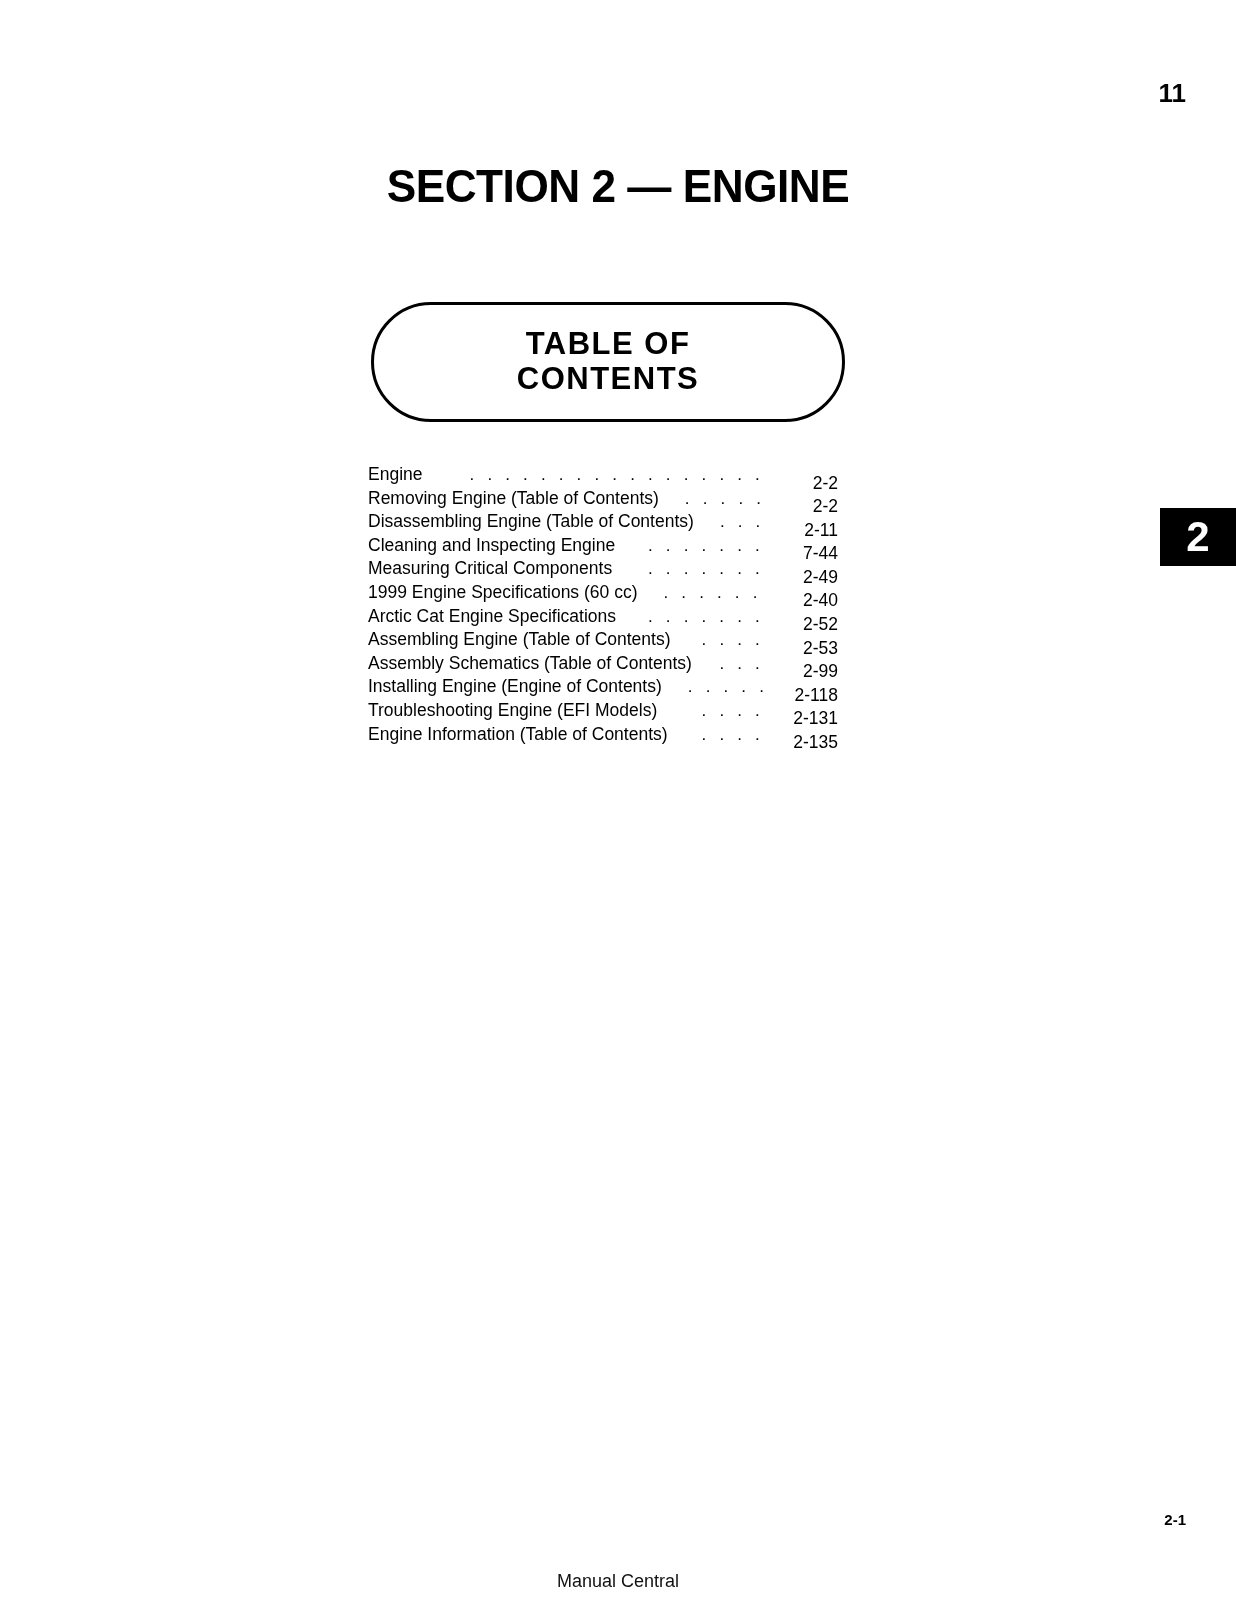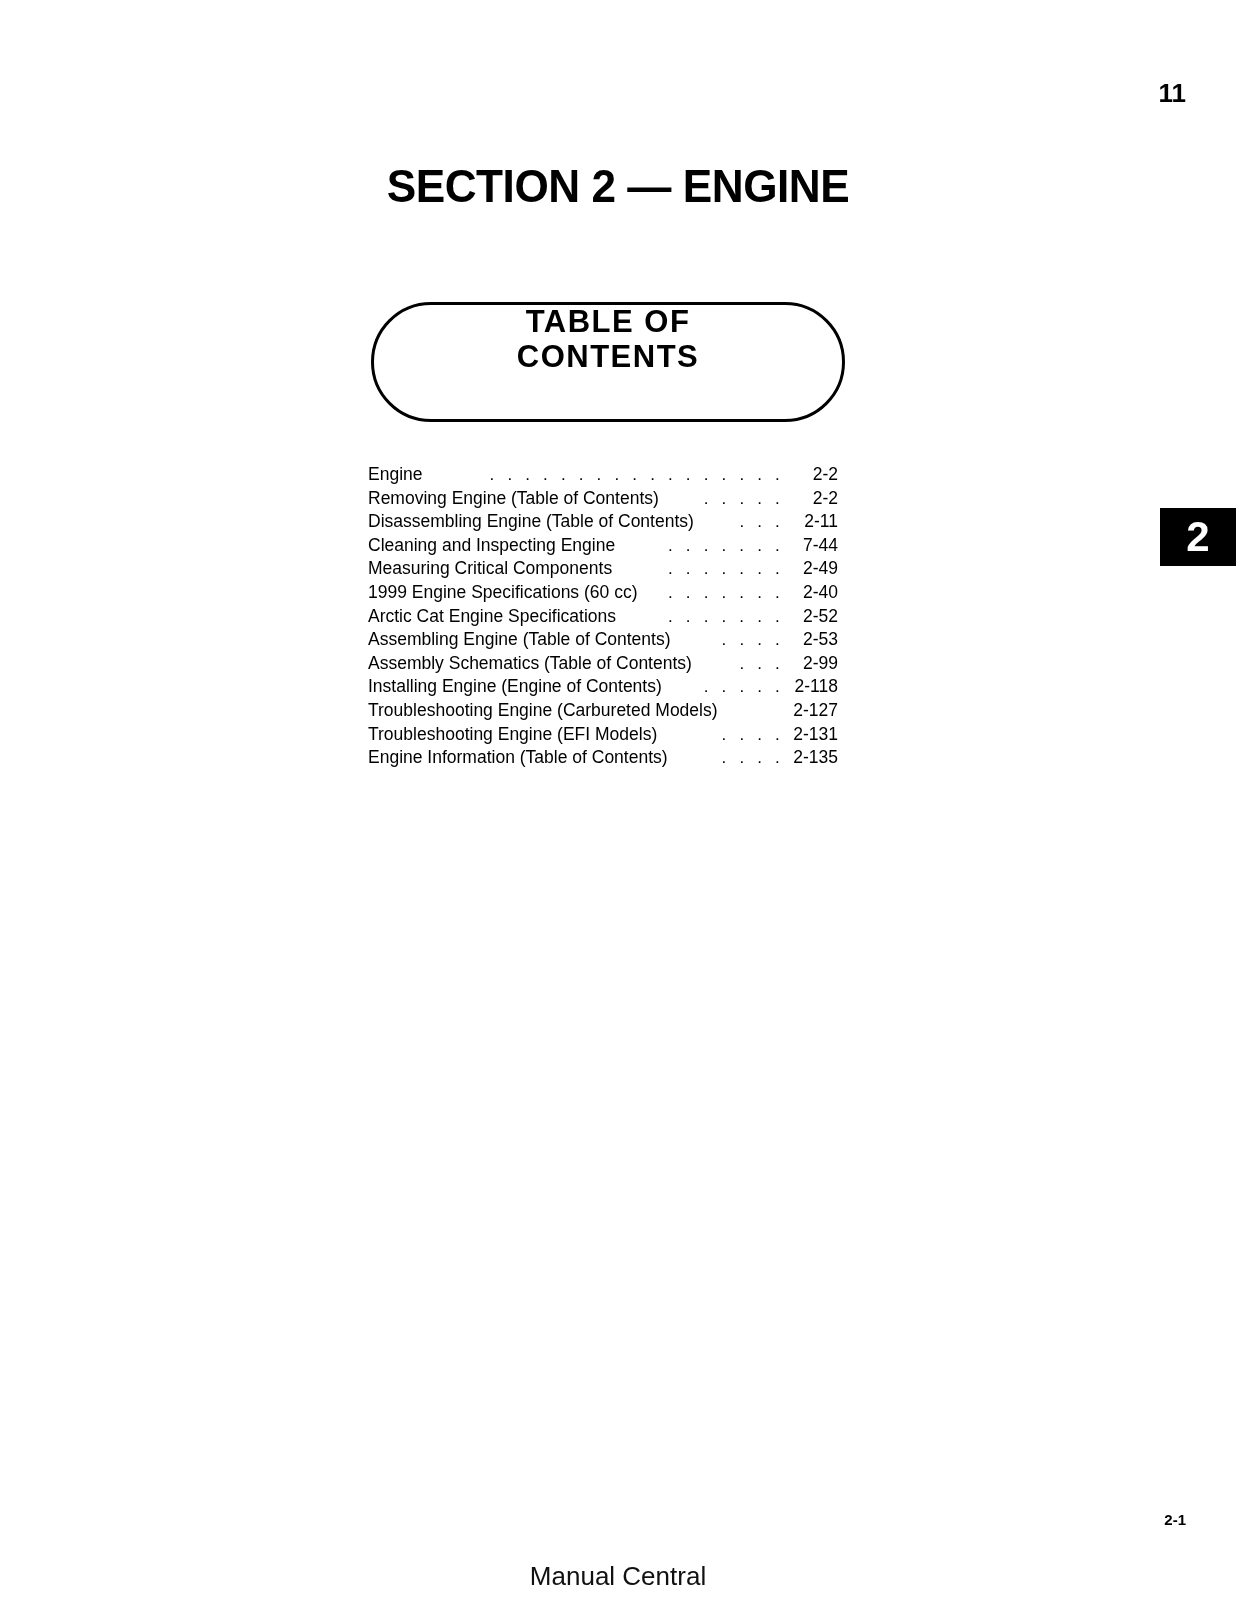--- a/index.html
+++ b/index.html
@@ -51,42 +51,44 @@
     top: 302px;
     left: 371px;
     width: 474px;
     height: 120px;
     border: 3px solid #000;
     border-radius: 60px;
     box-sizing: border-box;
     display: flex;
     flex-direction: column;
     align-items: center;
+    justify-content: center;
   }
   .toc-box .line {
     font-size: 31px;
     font-weight: bold;
     letter-spacing: 1.5px;
     line-height: 1.12;
   }
 
   
   .toc-list {
     position: absolute;
     top: 463px;
     left: 368px;
     width: 470px;
     font-size: 17.5px;
     line-height: 23.6px;
   }
   .toc-row {
     display: flex;
-    align-items: flex-end;
+    align-items: center;
     white-space: nowrap;
     height: 23.6px;
+    gap: 20px;
   }
   .toc-label {
     flex: 0 0 auto;
   }
   .toc-dots {
     flex: 1 1 auto;
     text-align: right;
     letter-spacing: 4.2px;
     padding: 0 6px 0 6px;
     overflow: hidden;
@@ -125,21 +127,21 @@
     margin-top: 38px;
   }
 
   
   .watermark {
     position: absolute;
     bottom: 8px;
     left: 0;
     width: 1236px;
     text-align: center;
-    font-size: 26px;
+    font-size: 18px;
     color: #111111;
   }
 </style>
 </head>
 <body>
 
 <div class="page">
 
   <div class="corner-page-number">11</div>
 
@@ -195,25 +197,20 @@
         <span class="toc-label">Assembly Schematics (Table of Contents)</span>
         <span class="toc-dots">. . .</span>
         <span class="toc-page">2-99</span>
       </div>
       <div class="toc-row">
         <span class="toc-label">Installing Engine (Engine of Contents)</span>
         <span class="toc-dots">. . . . .</span>
         <span class="toc-page">2-118</span>
       </div>
       <div class="toc-row">
-        <span class="toc-label">Troubleshooting Engine (Carbureted Models)</span>
-        <span class="toc-dots"></span>
-        <span class="toc-page">2-127</span>
-      </div>
-      <div class="toc-row">
         <span class="toc-label">Troubleshooting Engine (EFI Models)</span>
         <span class="toc-dots">. . . .</span>
         <span class="toc-page">2-131</span>
       </div>
       <div class="toc-row">
         <span class="toc-label">Engine Information (Table of Contents)</span>
         <span class="toc-dots">. . . .</span>
         <span class="toc-page">2-135</span>
       </div>
     </div>

